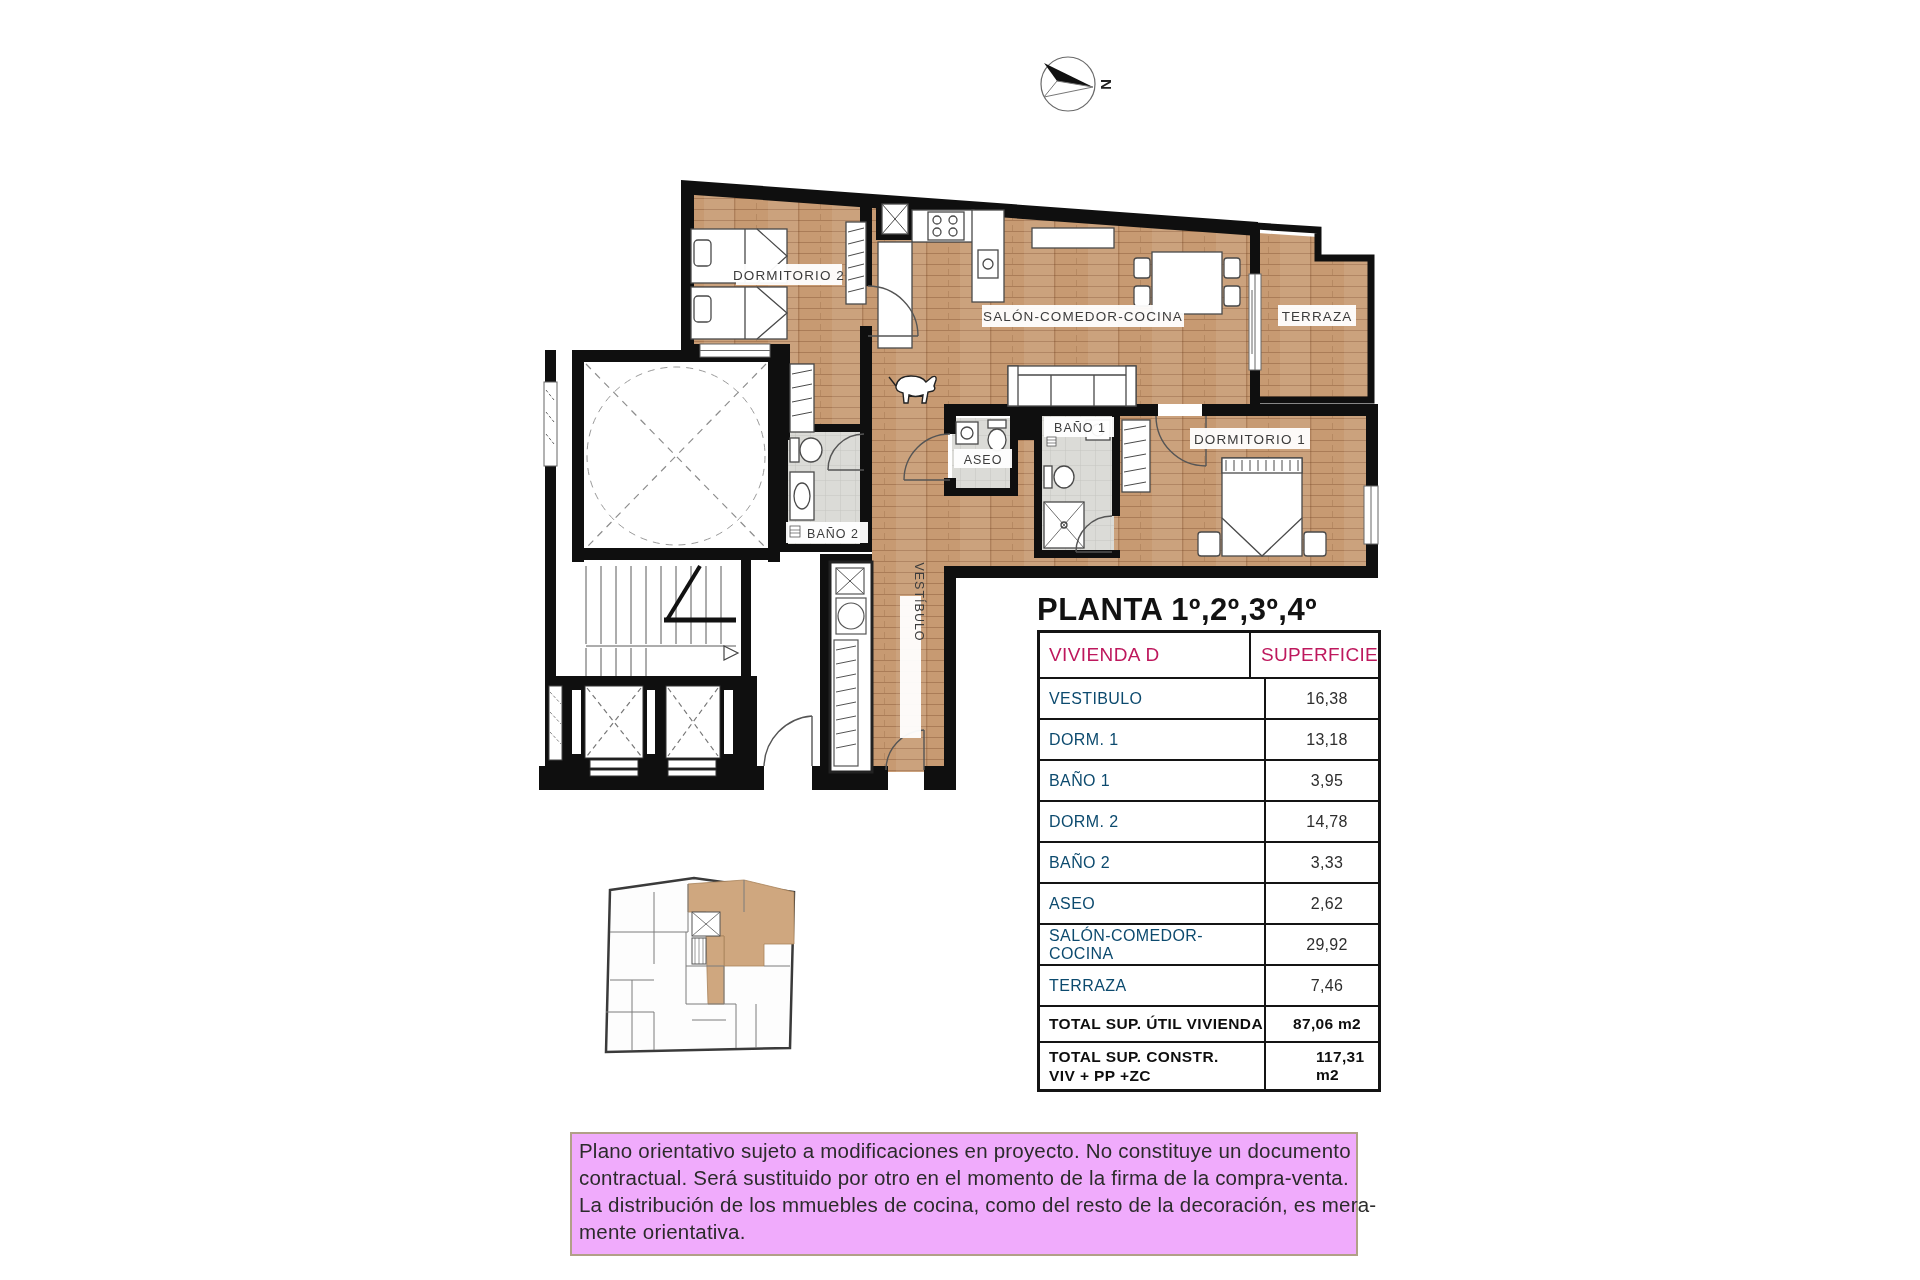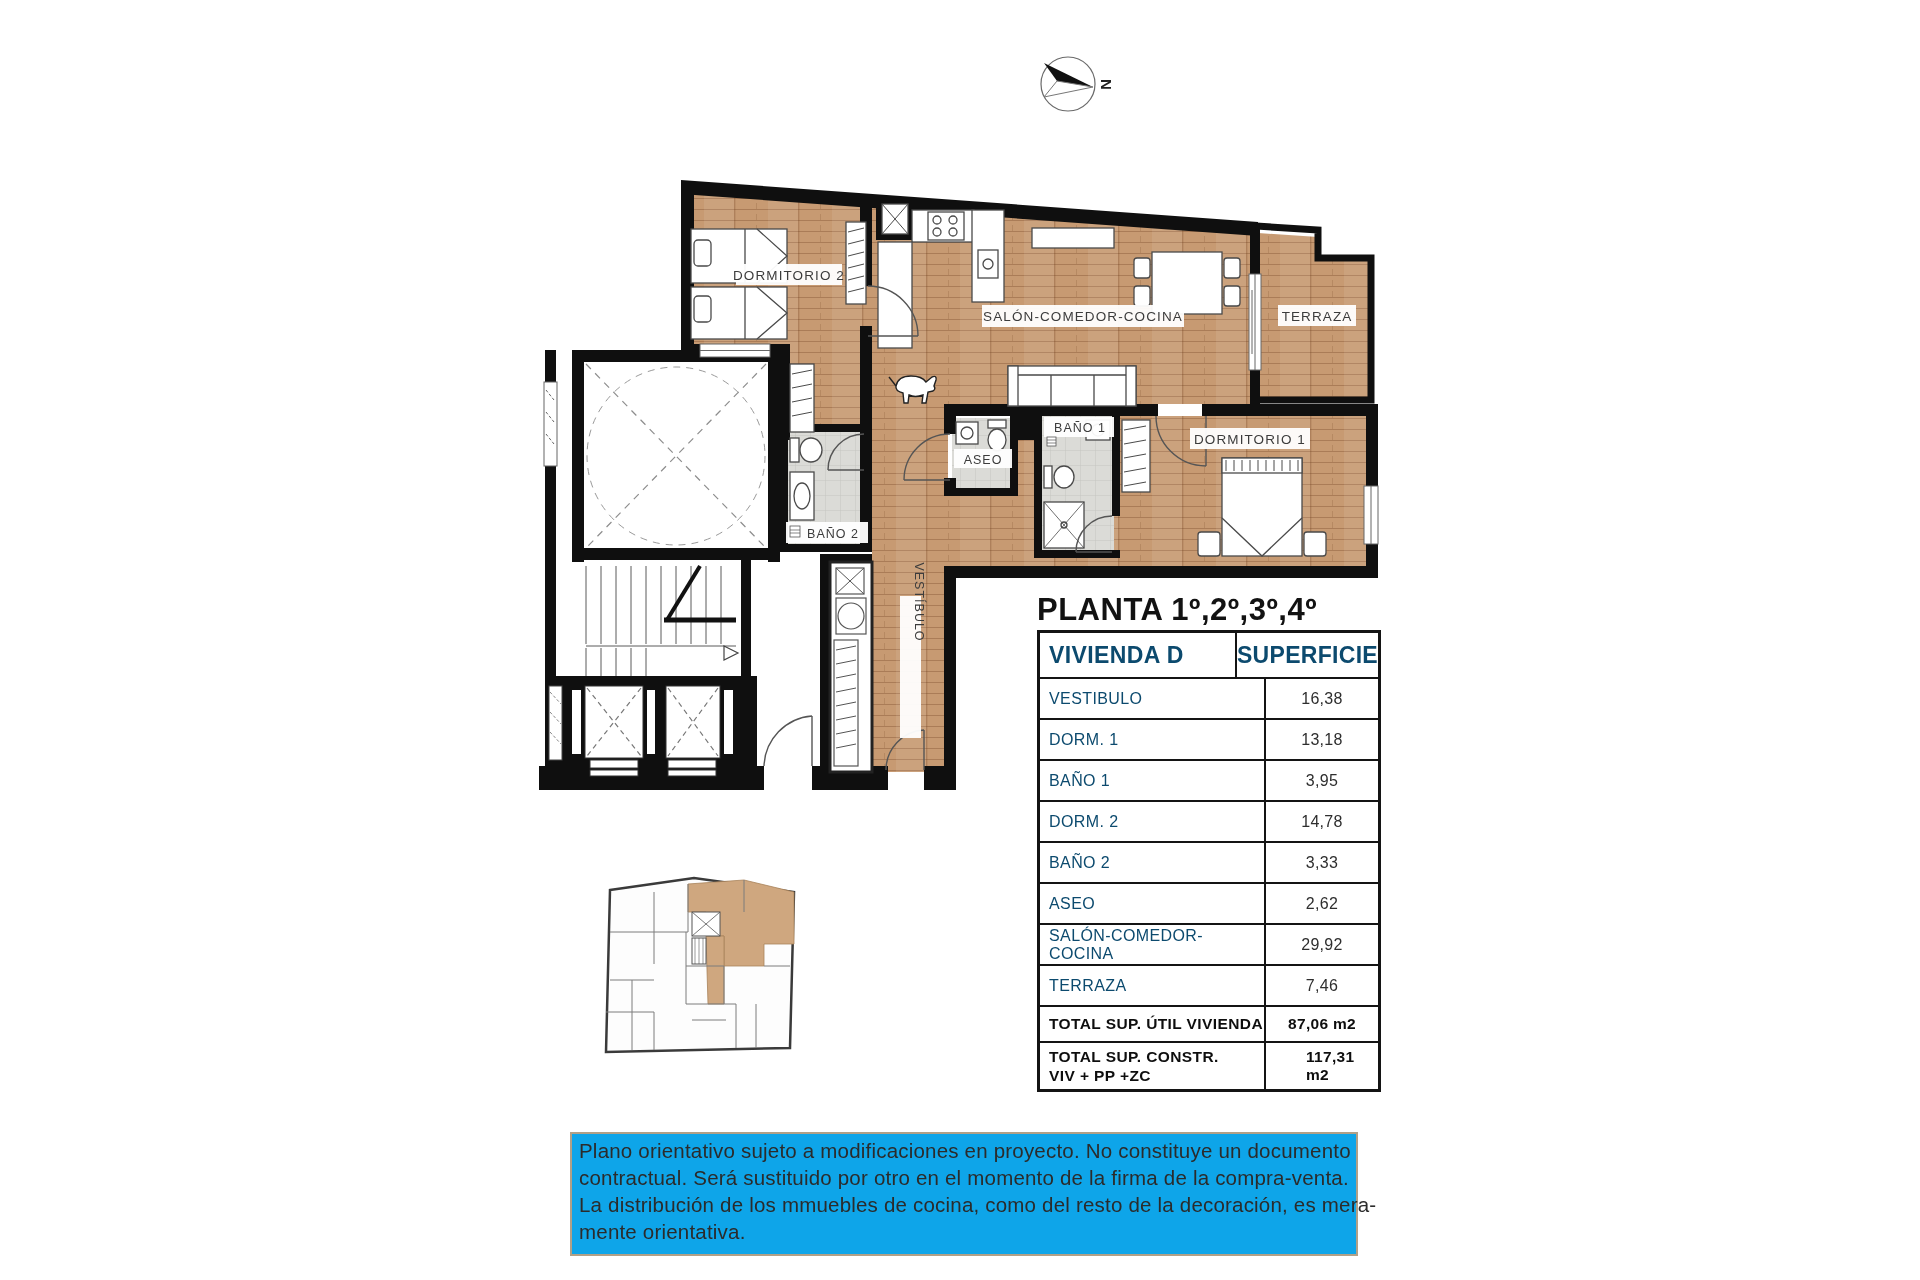--- a/index.html
+++ b/index.html
@@ -12,26 +12,26 @@
 
   .heading{position:absolute;left:1037px;top:592px;font-size:31px;font-weight:bold;letter-spacing:.5px;color:#121212;}
 
   .stable{position:absolute;left:1037px;top:630px;width:338px;border:3px solid #141414;background:#fff;box-sizing:content-box;}
   .trow{display:flex;border-top:2px solid #141414;}
   .trow.thead{border-top:none;height:44px;}
   .trow.tr{height:39px;}
   .trow.ttotal{height:34px;}
   .trow.ttotal2{height:46px;gap:40px;}
   .tlabel{width:226px;border-right:2px solid #141414;display:flex;align-items:center;padding-left:9px;box-sizing:border-box;font-size:16px;color:#0c4a6e;letter-spacing:.4px;}
-  .tvalue{flex:1;display:flex;align-items:center;justify-content:center;font-size:16px;color:#2e2e2e;letter-spacing:.3px;}
-  .thead .tlabel,.thead .tvalue{font-weight:bold;font-size:23px;color:#0c4a6e;}
+  .tvalue{flex:1;display:flex;align-items:center;justify-content:center;font-size:16px;color:#2e2e2e;letter-spacing:.3px;padding-left:10px;}
+  .thead .tlabel,.thead .tvalue{font-weight:normal;font-size:19px;color:#be185d;}
   .ttotal .tlabel,.ttotal .tvalue,.ttotal2 .tlabel,.ttotal2 .tvalue{font-weight:bold;font-size:15.5px;color:#0e0e0e;}
   .ttotal2 .tlabel{flex-direction:column;align-items:flex-start;justify-content:center;line-height:19px;}
 
-  .disclaimer{position:absolute;left:570px;top:1132px;width:788px;height:124px;border:2px solid #b1a087;box-sizing:border-box;padding:3px 7px;font-size:20.5px;line-height:27px;color:#2b2b2b;letter-spacing:.2px;background:#0ea5e9;}
+  .disclaimer{position:absolute;left:570px;top:1132px;width:788px;height:124px;border:2px solid #b1a087;box-sizing:border-box;padding:3px 7px;font-size:20.5px;line-height:27px;color:#2b2b2b;letter-spacing:.2px;background:#f0abfc;}
   .disclaimer div{white-space:nowrap;}
 </style>
 </head>
 <body>
 
 <div id="stage">
 
 <svg id="plan-svg" width="1920" height="1280" viewBox="0 0 1920 1280">
   <defs>
     <pattern id="wood" width="64" height="11" patternUnits="userSpaceOnUse">

